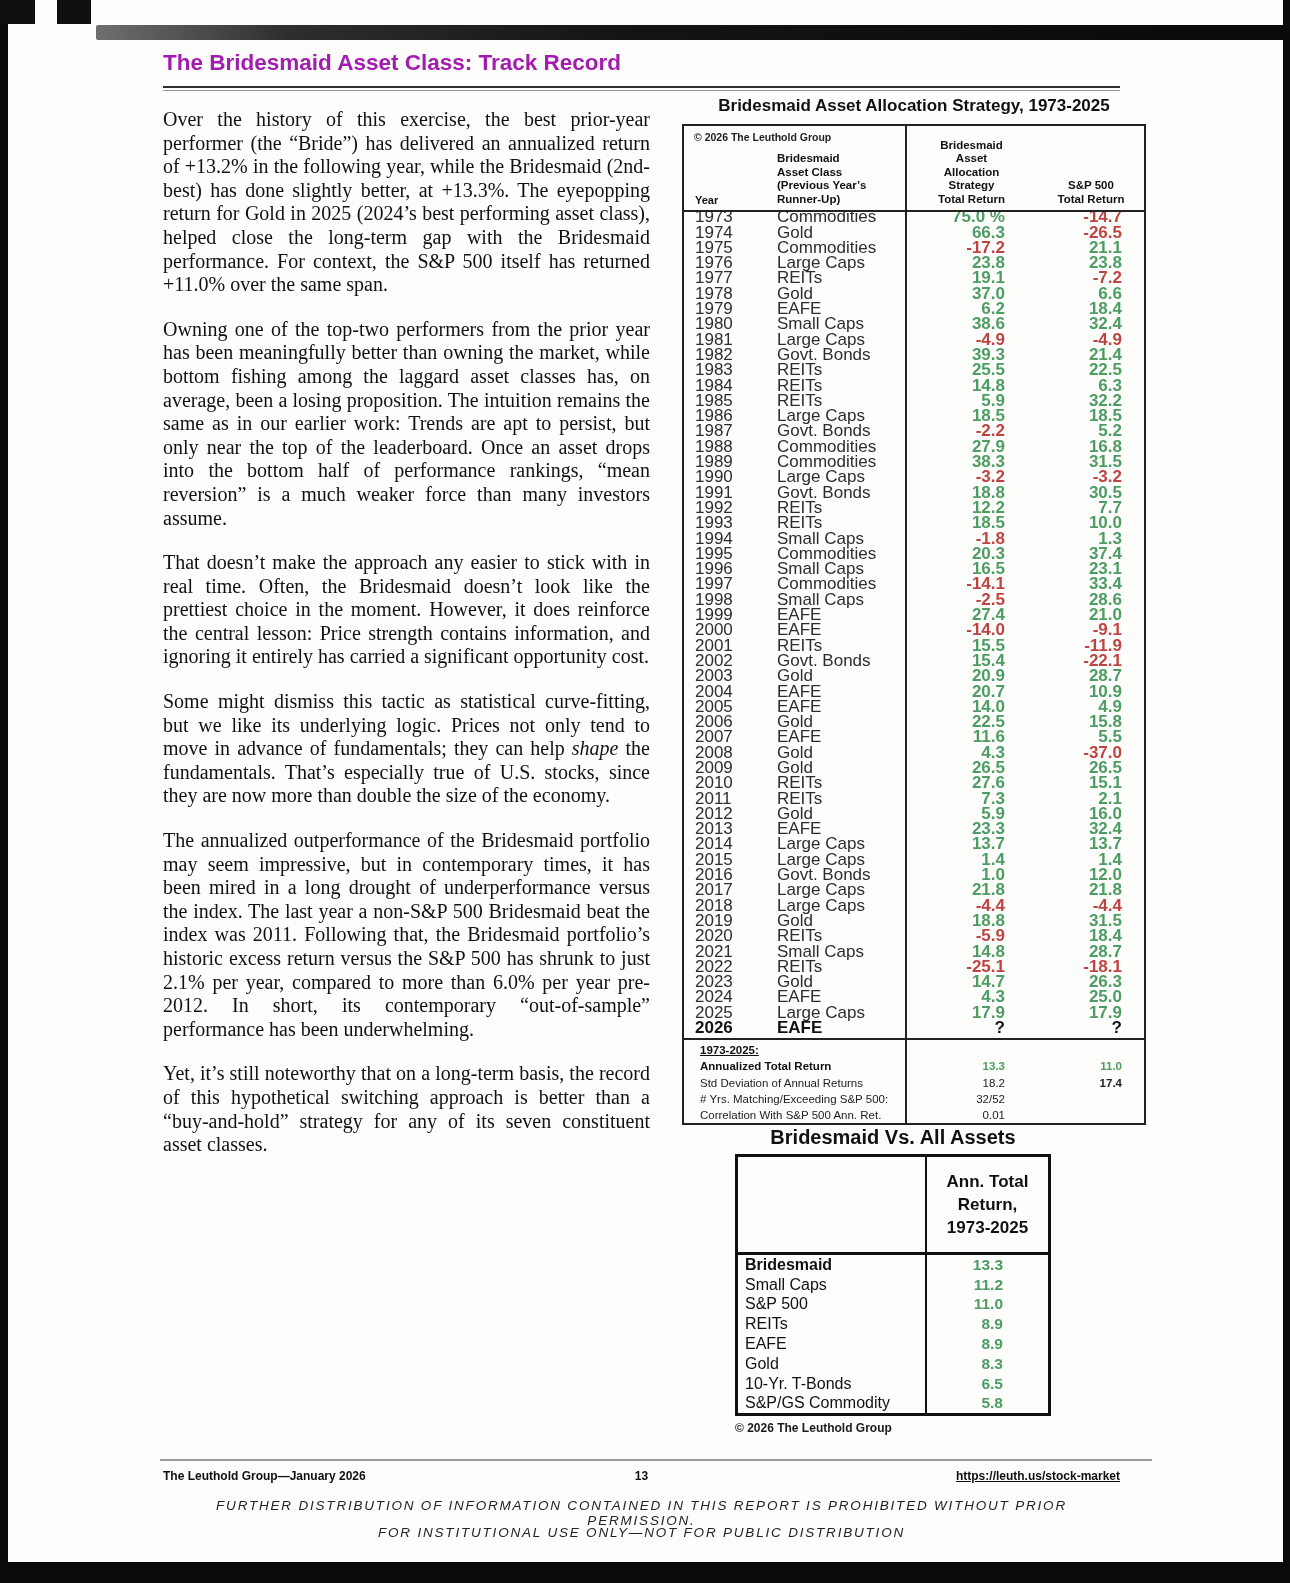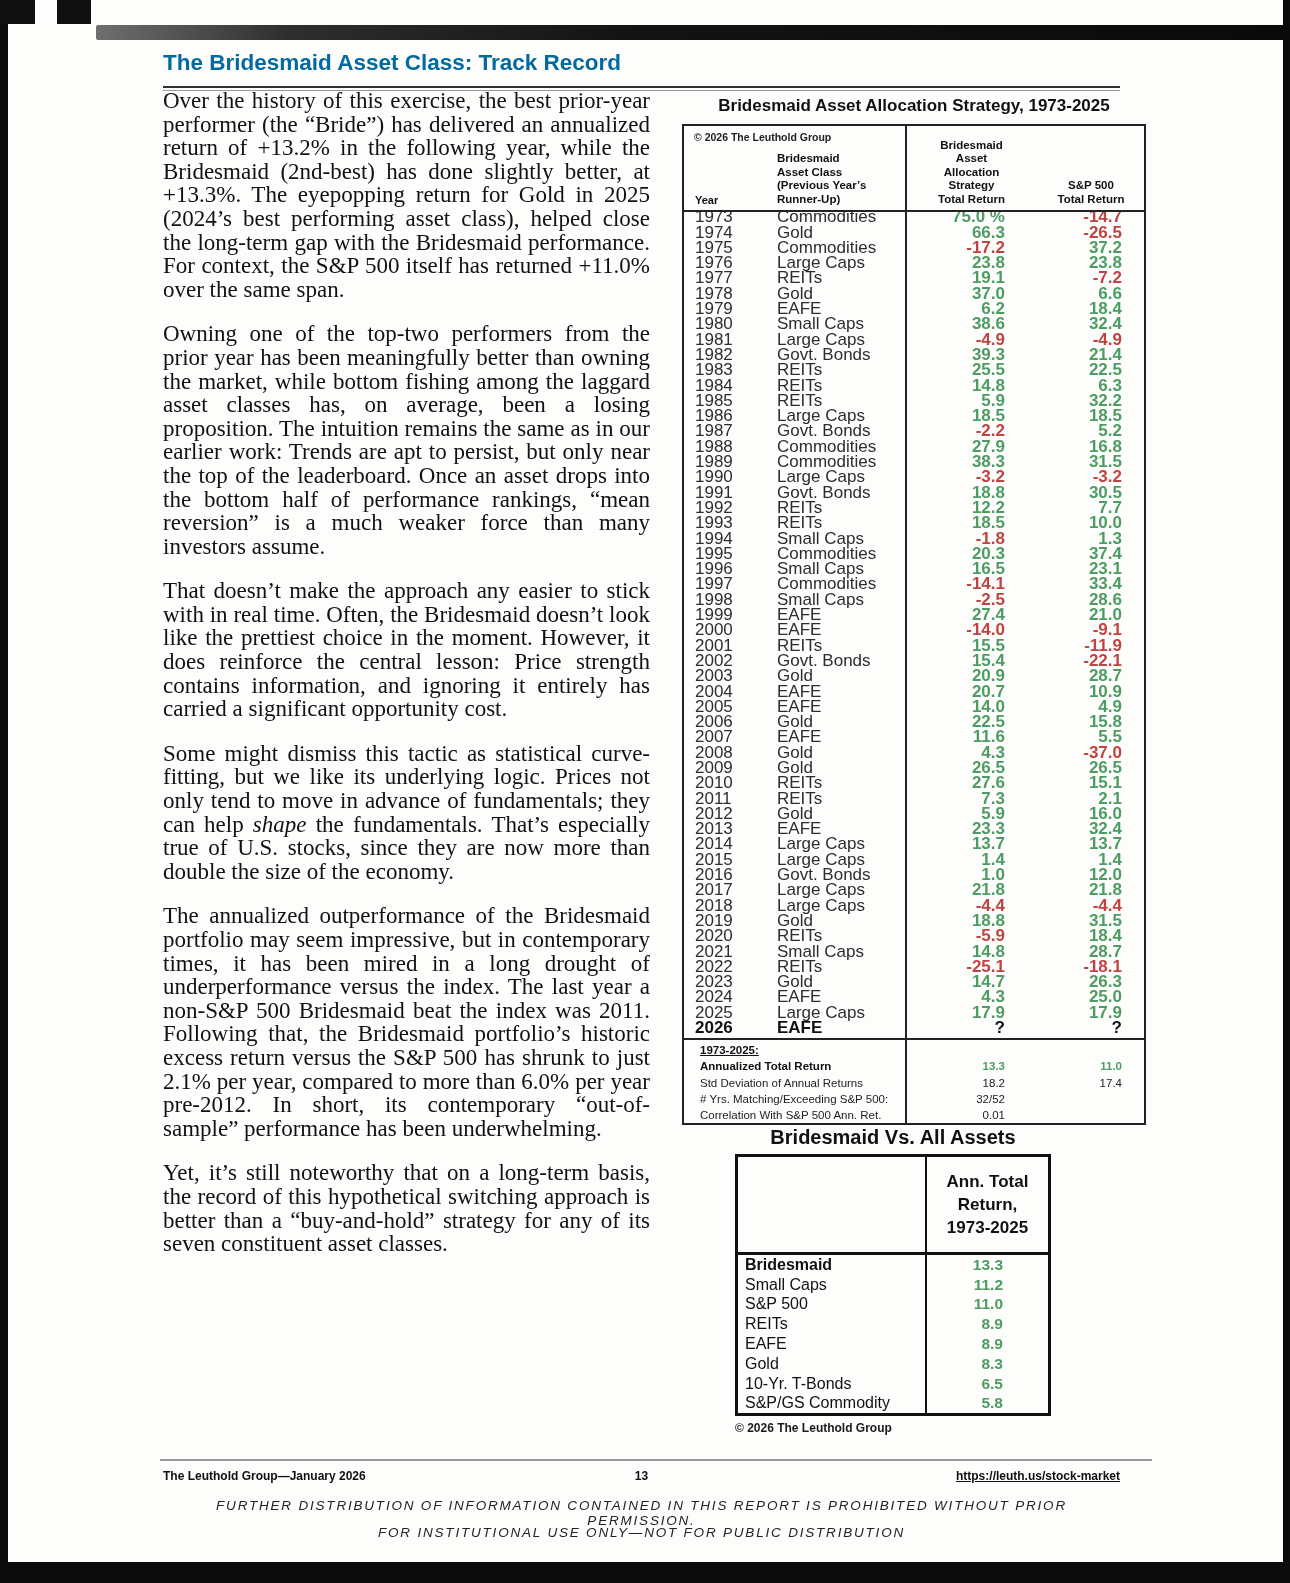--- a/index.html
+++ b/index.html
@@ -14,27 +14,27 @@
   .art-sq1{left:0;top:0;width:35px;height:24px;background:#101010;}
   .art-sq2{left:57px;top:0;width:34px;height:24px;background:#101010;}
   .art-topbar{left:96px;top:25px;width:1194px;height:15px;border-radius:2px;
     background:linear-gradient(90deg,#6f6f6f 0%,#2e2e2e 16%,#131313 45%,#0a0a0a 100%);}
   .art-left{left:0;top:0;width:8px;height:1583px;background:#0b0b0b;}
   .art-right{right:0;top:0;width:7px;height:1583px;background:#0b0b0b;}
   .art-bottom{left:0;bottom:0;width:1290px;height:21px;background:#0b0b0b;}
 
   
   .doc-title{position:absolute;left:155px;top:50px;width:957px;
-    font-family:"Liberation Sans",sans-serif;font-weight:bold;font-size:22.5px;color:#0369a1;}
+    font-family:"Liberation Sans",sans-serif;font-weight:bold;font-size:22.5px;color:#a21caf;}
   .title-rule{position:absolute;left:155px;top:86px;width:957px;height:2px;
     border-top:2px solid #2f2f2f;border-bottom:1px solid #9a9a9a;}
 
   
-  .article{position:absolute;left:155px;top:89px;width:487px;text-align:justify;
-    font-size:23px;line-height:23.6px;color:#111;}
+  .article{position:absolute;left:155px;top:108px;width:487px;text-align:justify;
+    font-size:20px;line-height:23.6px;color:#111;}
   .article p{margin:0 0 21px 0;}
   .article em{font-style:italic;}
 
   
   .right-col{position:absolute;left:674px;top:96px;width:464px;font-family:"Liberation Sans",sans-serif;}
   .mt-title{text-align:center;font-weight:bold;font-size:17px;color:#111;margin-bottom:8px;}
   .mt-box{position:relative;border:2px solid #222;width:464px;box-sizing:border-box;background:#fdfdfc;}
   .mt-vline{position:absolute;left:221px;top:0;bottom:0;width:2px;background:#222;}
   .mt-header{position:relative;height:84px;border-bottom:2px solid #222;}
   .mt-copy{position:absolute;left:10px;top:5px;font-size:10.5px;font-weight:bold;color:#222;}
@@ -49,21 +49,21 @@
   .c-year{width:93px;padding-left:11px;box-sizing:border-box;}
   .c-asset{width:128px;}
   .c-strat{width:133px;text-align:right;padding-right:33px;box-sizing:border-box;font-weight:bold;}
   .c-sp{width:106px;text-align:right;padding-right:22px;box-sizing:border-box;font-weight:bold;}
   .val-pos{color:var(--pos);} .val-neg{color:var(--neg);} .val-q{color:#111;}
   .bold-row .c-year,.bold-row .c-asset{font-weight:bold;color:#111;}
   .mt-summary{border-top:2px solid #222;padding-top:2px;}
   .srow{display:flex;height:16.2px;align-items:center;font-size:11.5px;color:#222;}
   .s-label{width:221px;padding-left:16px;box-sizing:border-box;}
   .s-strat{width:133px;text-align:right;padding-right:33px;box-sizing:border-box;}
-  .s-sp{width:106px;text-align:right;padding-right:22px;box-sizing:border-box;}
+  .s-sp{width:106px;text-align:right;padding-right:22px;box-sizing:border-box;font-weight:bold;}
   .s-bold{font-weight:bold;color:#111;}
   .s-underline{text-decoration:underline;}
   .s-green{color:var(--pos);font-weight:bold;}
 
   
   .assets-block{position:absolute;left:727px;top:1126px;width:316px;font-family:"Liberation Sans",sans-serif;}
   .at-title{text-align:center;font-weight:bold;font-size:20px;color:#111;margin-bottom:5px;}
   .at-box{position:relative;border:3px solid #111;width:316px;box-sizing:border-box;background:#fdfdfc;}
   .at-vline{position:absolute;left:187px;top:0;bottom:0;width:2px;background:#111;}
   .at-header{display:flex;height:95px;border-bottom:3px solid #111;}
@@ -136,21 +136,21 @@
     <div class="c-year">1974</div>
     <div class="c-asset">Gold</div>
     <div class="c-strat val-pos">66.3</div>
     <div class="c-sp val-neg">-26.5</div>
   </div>
 
   <div class="trow">
     <div class="c-year">1975</div>
     <div class="c-asset">Commodities</div>
     <div class="c-strat val-neg">-17.2</div>
-    <div class="c-sp val-pos">37.2</div>
+    <div class="c-sp val-pos">21.1</div>
   </div>
 
   <div class="trow">
     <div class="c-year">1976</div>
     <div class="c-asset">Large Caps</div>
     <div class="c-strat val-pos">23.8</div>
     <div class="c-sp val-pos">23.8</div>
   </div>
 
   <div class="trow">

